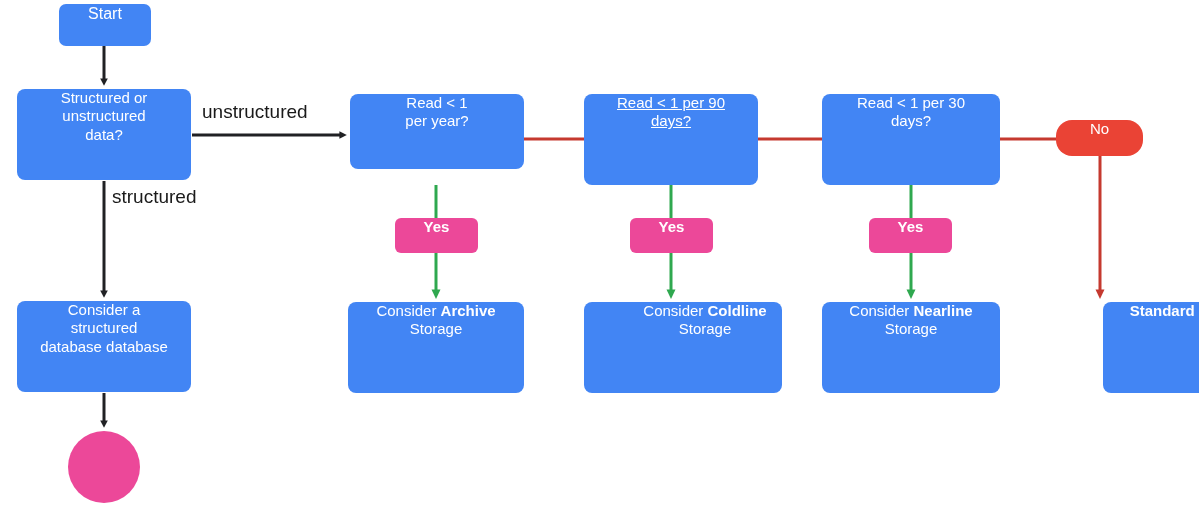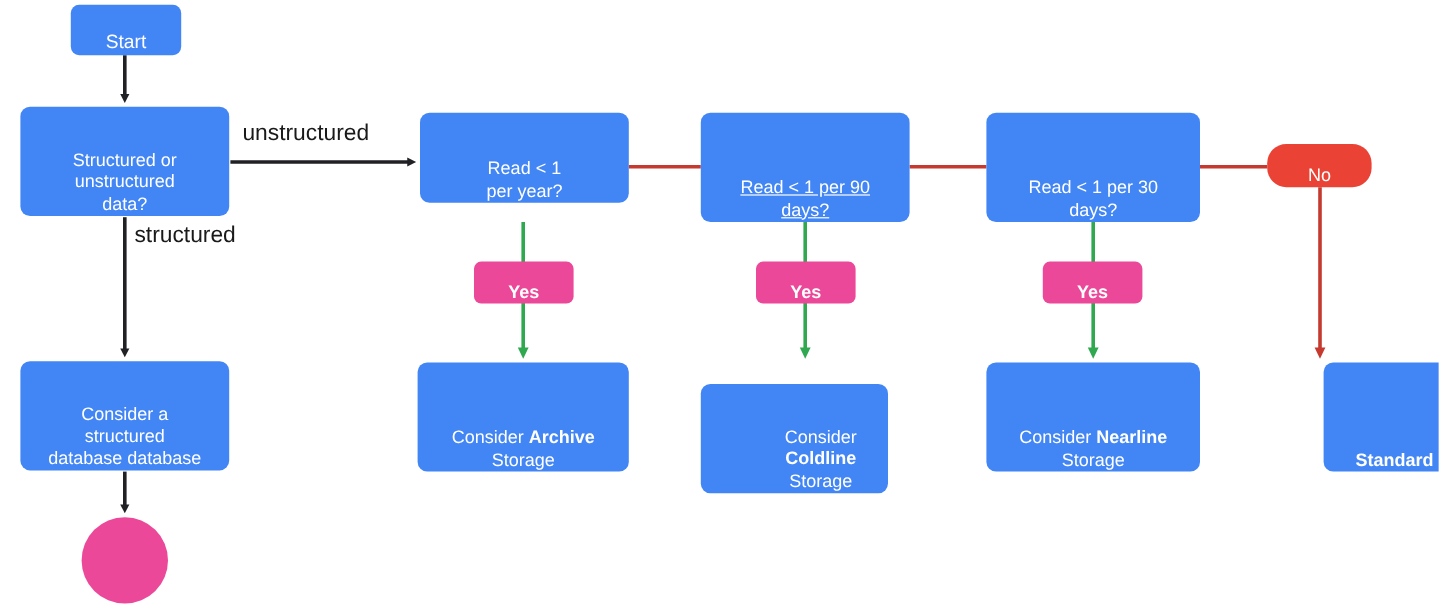--- a/index.html
+++ b/index.html
@@ -23,21 +23,21 @@
     left: 0;
     top: 0;
     width: 1199px;
     height: 512px;
     pointer-events: none;
   }
   .node {
     position: absolute;
     box-sizing: border-box;
     display: flex;
-    align-items: flex-end;
+    align-items: flex-start;
     justify-content: center;
     text-align: center;
     color: #ffffff;
     border-radius: 8px;
     line-height: 1.22;
     z-index: 3;
   }
   .node.blue  { background: #4285f4; }
   .node.green { background: #ec4899; font-weight: bold; }
   .node.red   { background: #ea4335; }
@@ -61,21 +61,21 @@
   .node-decide-1 { left: 350px; top: 94px;  width: 174px; height: 75px; font-size: 15px; }
   .node-decide-2 { left: 584px; top: 94px;  width: 174px; height: 91px; font-size: 15px; text-decoration: underline; }
   .node-decide-3 { left: 822px; top: 94px;  width: 178px; height: 91px; font-size: 15px; }
 
   .node-yes-1 { left: 395px; top: 218px; width: 83px; height: 35px; font-size: 15px; border-radius: 6px; }
   .node-yes-2 { left: 630px; top: 218px; width: 83px; height: 35px; font-size: 15px; border-radius: 6px; }
   .node-yes-3 { left: 869px; top: 218px; width: 83px; height: 35px; font-size: 15px; border-radius: 6px; }
   .node-no    { left: 1056px; top: 120px; width: 87px; height: 36px; font-size: 15px; border-radius: 16px; }
 
   .node-result-1 { left: 348px;  top: 302px; width: 176px; height: 91px; font-size: 15px; }
-  .node-result-2 { left: 584px;  top: 320px; width: 156px; height: 91px; font-size: 15px; padding-left: 44px; }
+  .node-result-2 { left: 584px;  top: 302px; width: 198px; height: 91px; font-size: 15px; padding-left: 44px; }
   .node-result-3 { left: 822px;  top: 302px; width: 178px; height: 91px; font-size: 15px; }
   .node-result-4 { left: 1067px; top: 302px; width: 175px; height: 91px; font-size: 15px; margin-left: 36px; }
 
   .node .txt { display: block; padding: 0 6px; }
   .node .txt b { font-weight: bold; }
 
   .edge-label {
     position: absolute;
     color: #1a1a1a;
     font-size: 19px;

